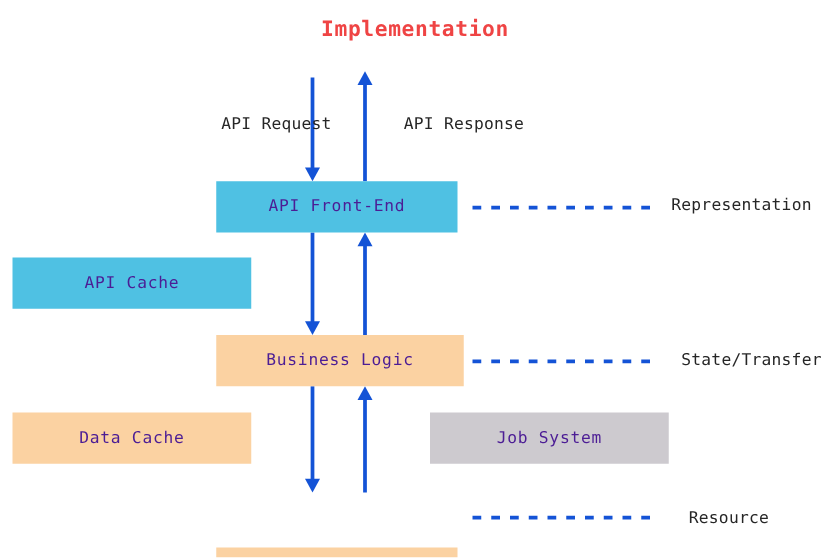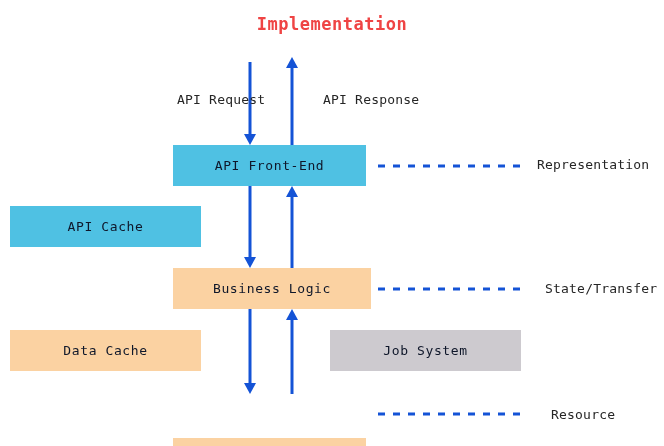--- a/index.html
+++ b/index.html
@@ -29,21 +29,21 @@
     color: #ef4444;
     letter-spacing: 0.5px;
   }
   .box {
     position: absolute;
     display: flex;
     align-items: center;
     justify-content: center;
     font-family: "DejaVu Sans Mono", "Liberation Mono", monospace;
     font-size: 13px;
-    color: #0f172a;
+    color: #4c1d95;
     letter-spacing: 0.6px;
     box-sizing: border-box;
   }
   .edge-label {
     position: absolute;
     font-family: "DejaVu Sans Mono", "Liberation Mono", monospace;
     font-size: 13px;
     color: #262626;
     white-space: nowrap;
     letter-spacing: 0.2px;
@@ -109,21 +109,21 @@
       </div>
       <div class="box" style="left: 10px; top: 206px; width: 191px; height: 41px; background: rgb(79, 193, 227);">
         <span>API Cache</span>
       </div>
       <div class="box" style="left: 173px; top: 268px; width: 198px; height: 41px; background: rgb(251, 210, 162);">
         <span>Business Logic</span>
       </div>
       <div class="box" style="left: 10px; top: 330px; width: 191px; height: 41px; background: rgb(251, 210, 162);">
         <span>Data Cache</span>
       </div>
-      <div class="box" style="left: 330px; top: 330px; width: 191px; height: 41px; background: rgb(205, 202, 207);">
+      <div class="box" style="left: 344px; top: 330px; width: 191px; height: 41px; background: rgb(205, 202, 207);">
         <span>Job System</span>
       </div>
       <div class="box" style="left: 173px; top: 394px; width: 193px; height: 52px; background: rgb(251, 210, 162); margin-top: 44px;">
         <span>Data</span>
       </div>
     </div>
   <div id="flow-labels-group">
       <div class="edge-label" style="left: 153px; top: 92px;">API Request</div>
       <div class="edge-label" style="left: 299px; top: 92px;">API Response</div>
     </div>

